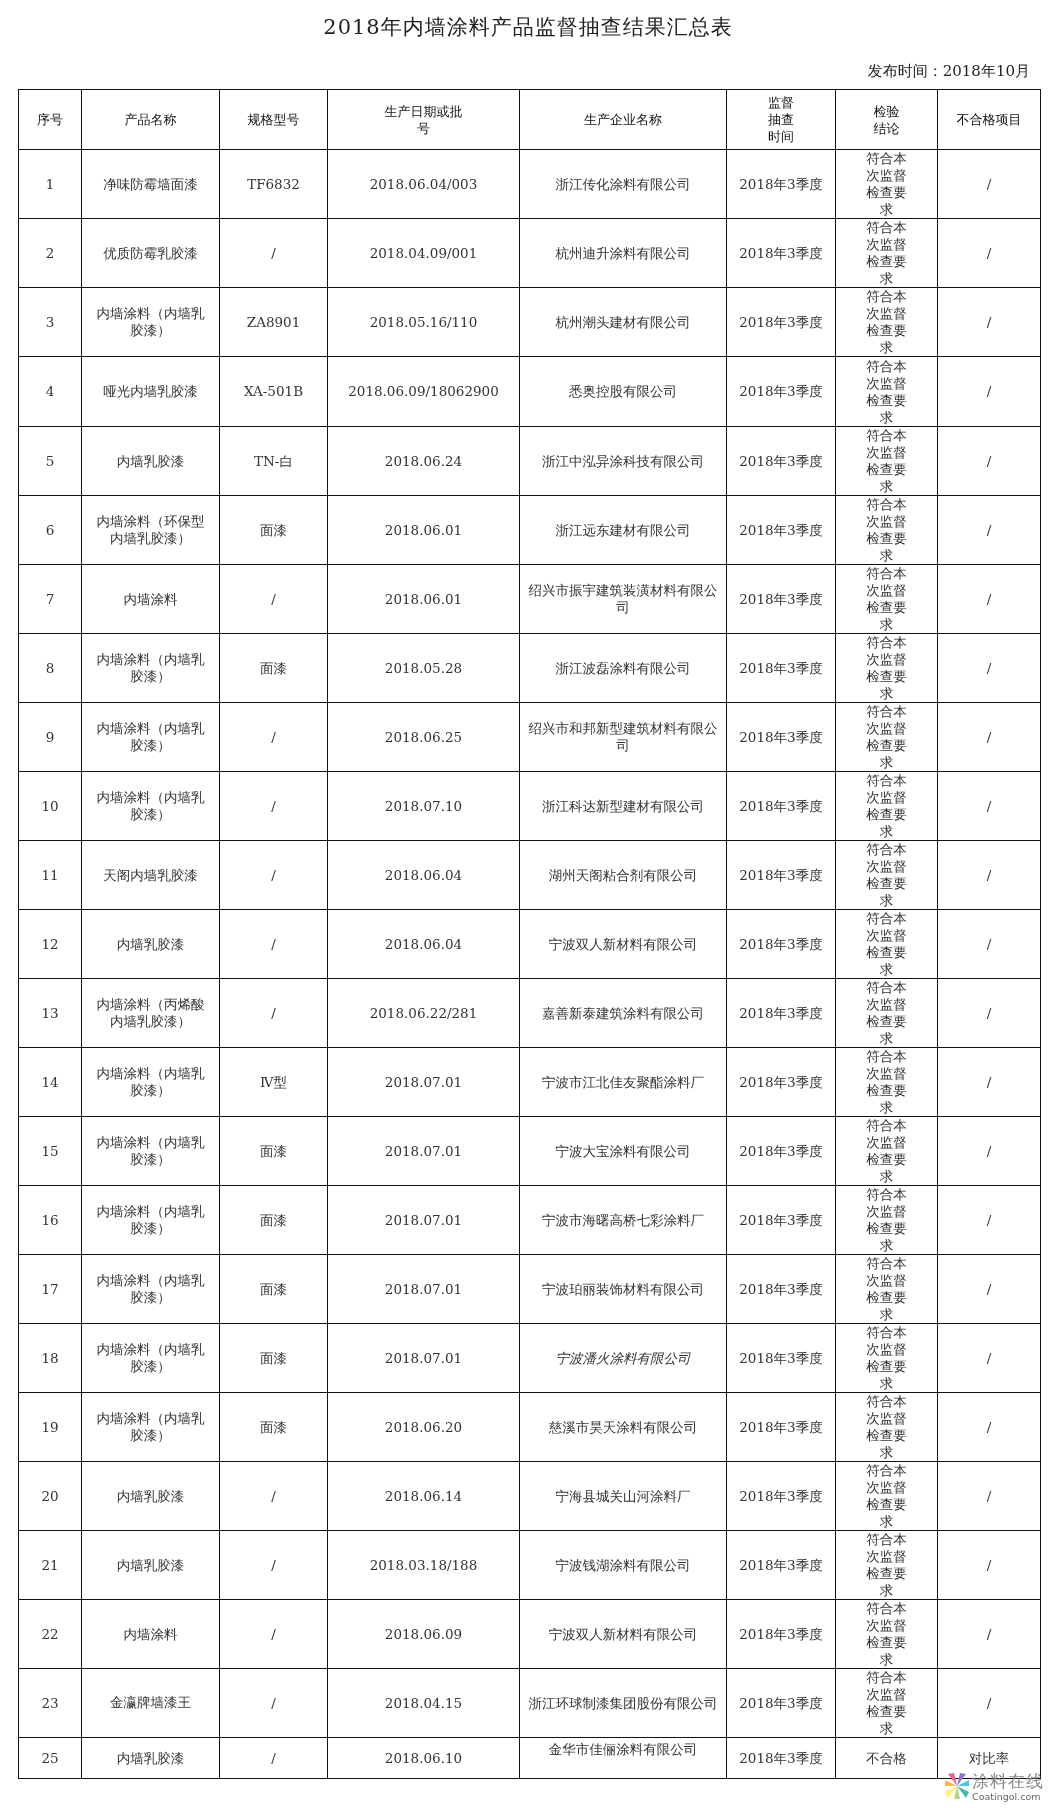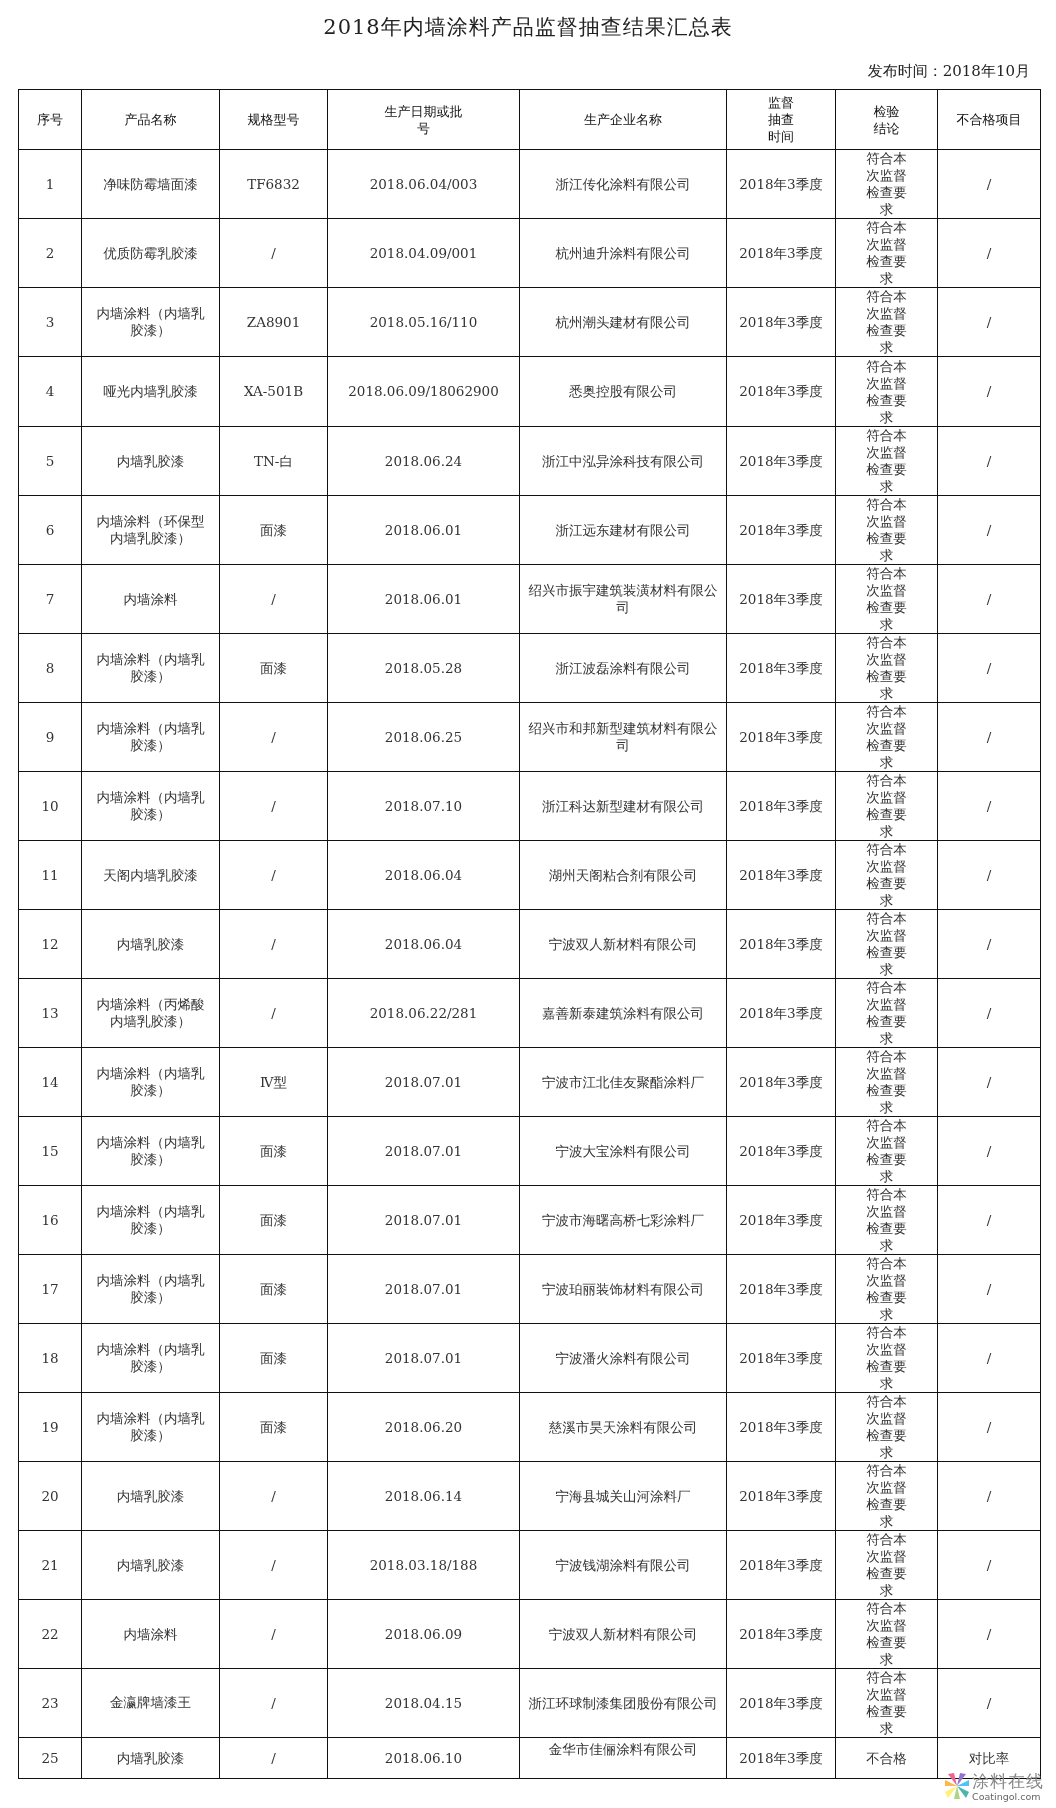--- a/index.html
+++ b/index.html
@@ -235,21 +235,21 @@
         <td style="padding: 0px 6px;">宁波珀丽装饰材料有限公司</td>
         <td>2018年3季度</td>
         <td style="padding: 0px 24px;">符合本次监督检查要求</td>
         <td>/</td>
       </tr>
       <tr>
         <td class="seq">18</td>
         <td style="padding: 0px 8px;">内墙涂料（内墙乳胶漆）</td>
         <td style="padding: 0px 8px;">面漆</td>
         <td>2018.07.01</td>
-        <td style="padding: 0px 6px;">宁波潘火涂料有限公司</td>
+        <td style="padding: 0px 6px; font-style: italic;">宁波潘火涂料有限公司</td>
         <td>2018年3季度</td>
         <td style="padding: 0px 24px;">符合本次监督检查要求</td>
         <td>/</td>
       </tr>
       <tr>
         <td class="seq">19</td>
         <td style="padding: 0px 8px;">内墙涂料（内墙乳胶漆）</td>
         <td style="padding: 0px 8px;">面漆</td>
         <td>2018.06.20</td>
         <td style="padding: 0px 6px;">慈溪市昊天涂料有限公司</td>

